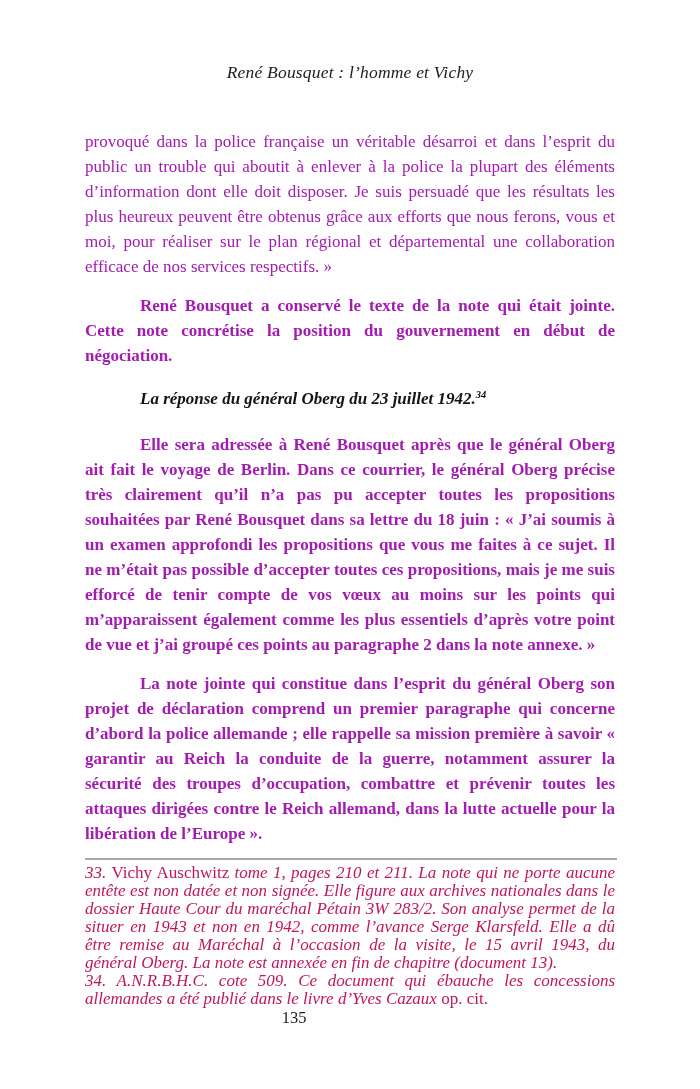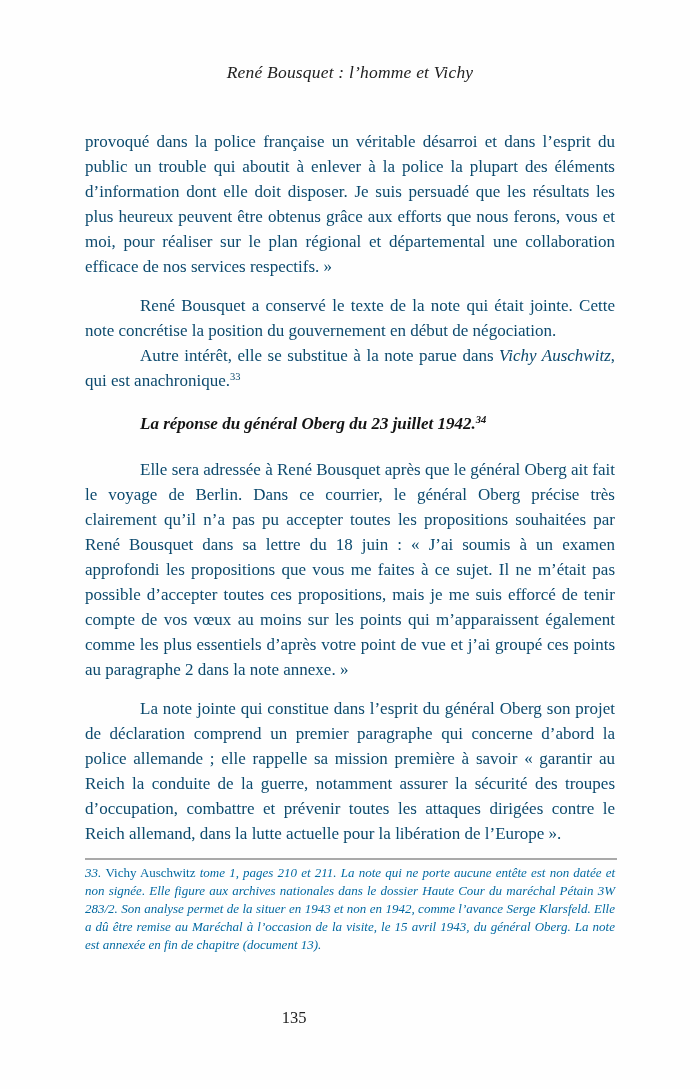--- a/index.html
+++ b/index.html
@@ -25,23 +25,23 @@
     font-size: 17.5px;
     letter-spacing: 0.2px;
     margin: 0 0 46px 0;
     color: #222;
   }
   .bodytext p {
     margin: 0;
     font-size: 17px;
     line-height: 25px;
     text-align: justify;
-    color: #0c4a6e;
+    color: #a21caf;
   }
-  .bodytext p.indent { text-indent: 55px; }
+  .bodytext p.indent { text-indent: 55px; font-weight: bold; }
   .gap-after { margin-bottom: 14px !important; }
   .section-heading {
     font-weight: bold;
     font-size: 17px;
     line-height: 24px;
     margin: 19px 0 21px 0;
     text-indent: 55px;
     color: #141414;
     font-style: italic;
   }
@@ -53,25 +53,25 @@
     top: -6px;
   }
   .footnote-separator {
     border: none;
     border-top: 2px solid #a9a9a9;
     margin: 12px 0 4px 0;
     width: 532px;
   }
   .footnotes p {
     margin: 0;
-    font-size: 13px;
+    font-size: 17px;
     line-height: 18px;
     text-align: justify;
     font-style: italic;
-    color: #0369a1;
+    color: #be185d;
   }
   .footnotes .roman { font-style: normal; }
   .page-number {
     position: absolute;
     top: 1008px;
     left: 0;
     width: 588px;
     text-align: center;
     font-size: 16.5px;
     color: #222;
@@ -83,32 +83,32 @@
 <div class="page">
 
   <div class="running-header">René Bousquet : l’homme et Vichy</div>
 
   <div class="bodytext">
 
     <p class="gap-after">provoqué dans la police française un véritable désarroi et dans l’esprit du public un trouble qui aboutit à enlever à la police la plupart des éléments d’information dont elle doit disposer. Je suis persuadé que les résultats les plus heureux peuvent être obtenus grâce aux efforts que nous ferons, vous et moi, pour réaliser sur le plan régional et départemental une collaboration efficace de nos services respectifs. »</p>
 
     <p class="indent">René Bousquet a conservé le texte de la note qui était jointe. Cette note concrétise la position du gouvernement en début de négociation.</p>
 
-    <p class="indent"><span>Autre intérêt, elle se substitue à la note parue dans </span><i>Vichy Auschwitz</i><span>, qui est anachronique.</span><sup class="fn-ref">33</sup></p>
 
     <h2 class="section-heading"><span>La réponse du général Oberg du 23 juillet 1942.</span><sup class="fn-ref">34</sup></h2>
 
     <p class="indent gap-after">Elle sera adressée à René Bousquet après que le général Oberg ait fait le voyage de Berlin. Dans ce courrier, le général Oberg précise très clairement qu’il n’a pas pu accepter toutes les propositions souhaitées par René Bousquet dans sa lettre du 18 juin : « J’ai soumis à un examen approfondi les propositions que vous me faites à ce sujet. Il ne m’était pas possible d’accepter toutes ces propositions, mais je me suis efforcé de tenir compte de vos vœux au moins sur les points qui m’apparaissent également comme les plus essentiels d’après votre point de vue et j’ai groupé ces points au paragraphe 2 dans la note annexe. »</p>
 
     <p class="indent">La note jointe qui constitue dans l’esprit du général Oberg son projet de déclaration comprend un premier paragraphe qui concerne d’abord la police allemande ; elle rappelle sa mission première à savoir « garantir au Reich la conduite de la guerre, notamment assurer la sécurité des troupes d’occupation, combattre et prévenir toutes les attaques dirigées contre le Reich allemand, dans la lutte actuelle pour la libération de l’Europe ».</p>
   </div>
 
   <hr class="footnote-separator">
 
   <div class="footnotes">
 
     <p><span>33. </span><span class="roman">Vichy Auschwitz</span><span> tome 1, pages 210 et 211. La note qui ne porte aucune entête est non datée et non signée. Elle figure aux archives nationales dans le dossier Haute Cour du maréchal Pétain 3W 283/2. Son analyse permet de la situer en 1943 et non en 1942, comme l’avance Serge Klarsfeld. Elle a dû être remise au Maréchal à l’occasion de la visite, le 15 avril 1943, du général Oberg. La note est annexée en fin de chapitre (document 13).</span></p>
 
+    <p><span>34. A.N.R.B.H.C. cote 509. Ce document qui ébauche les concessions allemandes a été publié dans le livre d’Yves Cazaux </span><span class="roman">op. cit.</span></p>
   </div>
 
   <div class="page-number">135</div>
 
 </div>
 
 </body></html>

